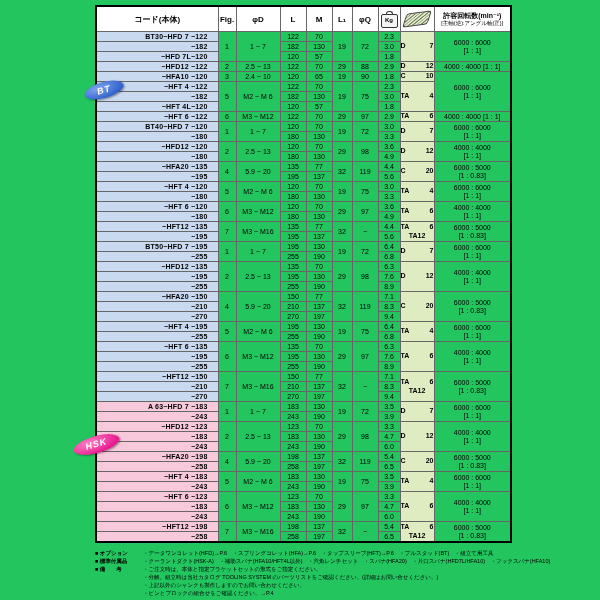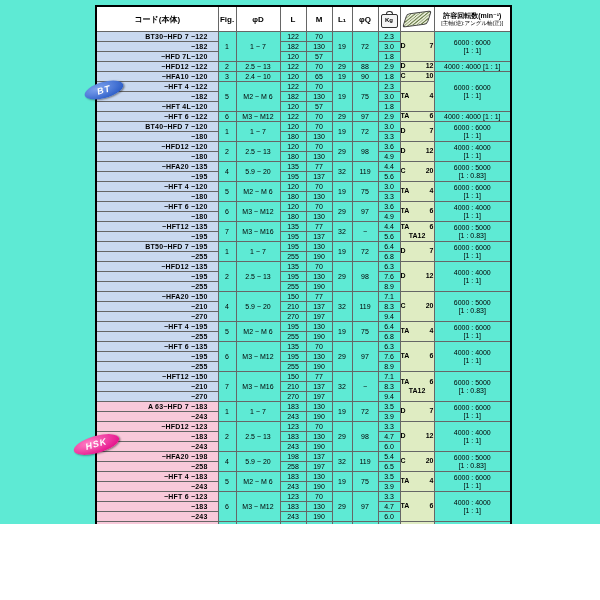--- a/index.html
+++ b/index.html
@@ -1,16 +1,16 @@
 <!DOCTYPE html>
 <html style="--blue: #c9d9f0; --pink: #f8c9da; --green: #dfecc2; --badge-bt: #2e5fc8; --badge-hsk: #e6168e;"><head>
 <meta charset="utf-8">
 <style>
   html,body{margin:0;padding:0;background:#fff;}
-  #page{position:relative;width:600px;height:524px;background:#5eead4;overflow:hidden;
+  #page{position:relative;width:600px;height:600px;background:#22c55e;overflow:hidden;
         font-family:"Liberation Sans","DejaVu Sans",sans-serif;color:#000;}
   :root{--blue:#c9d9f0;--pink:#f8c9da;--green:#dfecc2;--badge-bt:#2e5fc8;--badge-hsk:#e6168e;}
 
   table#catalog-table{position:absolute;left:95px;top:5px;width:415px;
         border-collapse:collapse;table-layout:fixed;border:2px solid #000;}
   #catalog-table th,#catalog-table td{border:1px solid #666;overflow:hidden;padding:0;}
   #catalog-table thead th{height:24px;font-size:8px;background:#fff;font-weight:bold;text-align:center;}
   #catalog-table td{height:9px;font-size:7px;line-height:1.1;text-align:center;vertical-align:middle;}
   #catalog-table td{border-top:1px solid #9aa0a8;}
   #catalog-table td.code{text-align:right;padding-right:10px;font-weight:bold;letter-spacing:0.2px;}

